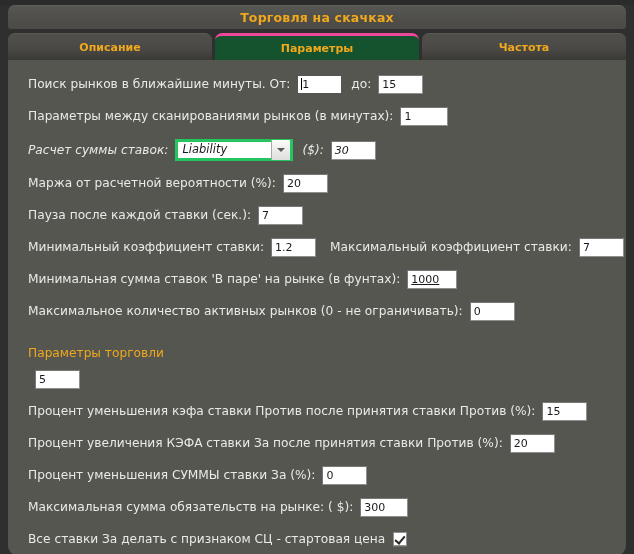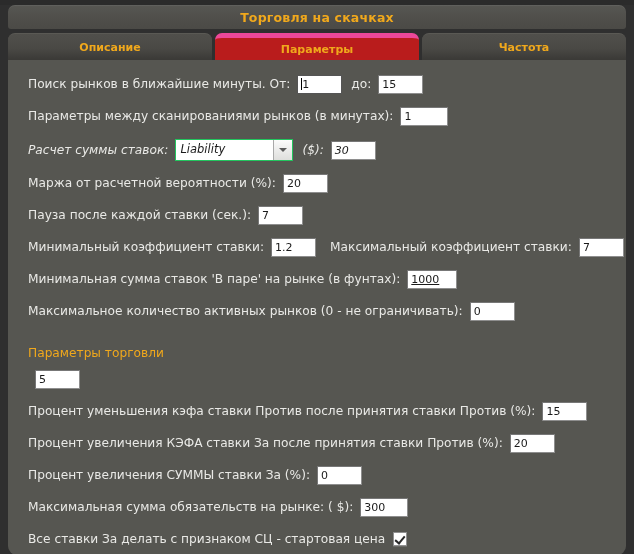--- a/index.html
+++ b/index.html
@@ -59,22 +59,22 @@
     font-size: 11px;
     font-weight: bold;
     cursor: default;
     box-sizing: border-box;
   }
   .tab.inactive {
     background: linear-gradient(to bottom, #504f4b 0%, #4a4945 55%, #3a3936 100%);
     border-top: 1px solid #5a5954;
   }
   .tab.active {
-    background: #b91c1c;
-    border-top: 5px solid #ec4899;
+    background: #14532d;
+    border-top: 3px solid #ec4899;
   }
 
   
   .panel {
     margin: 0 8px 0 8px;
     height: 495px;
     background: #565651;
     border-radius: 0 0 9px 9px;
     box-sizing: border-box;
     padding: 14px 0 0 0;
@@ -136,21 +136,21 @@
     height: 12px;
     background: #000;
     margin-right: 0px;
   }
 
   
   .sel {
     width: 118px;
     height: 22px;
     background: #ffffff;
-    border: 1px solid #22c55e;
+    border: 3px solid #22c55e;
     box-sizing: border-box;
     margin-left: 7px;
     display: flex;
     align-items: center;
     position: relative;
     font-size: 11.5px;
     color: #1a1a1a;
   }
   .sel-val {
     padding-left: 4px;
@@ -310,21 +310,21 @@
     </div>
 
     <div class="row gap-lg">
       <span class="lbl">Процент увеличения КЭФА ставки За после принятия ставки Против (%):</span>
       <div class="tbox w45">
           <span>20</span>
         </div>
     </div>
 
     <div class="row gap-lg">
-      <span class="lbl">Процент увеличения СУММЫ ставки За (%):</span>
+      <span class="lbl">Процент уменьшения СУММЫ ставки За (%):</span>
       <div class="tbox w45">
           <span>0</span>
         </div>
     </div>
 
     <div class="row gap-lg">
       <span class="lbl">Максимальная сумма обязательств на рынке: ( $):</span>
       <div class="tbox w48">
           <span>300</span>
         </div>

